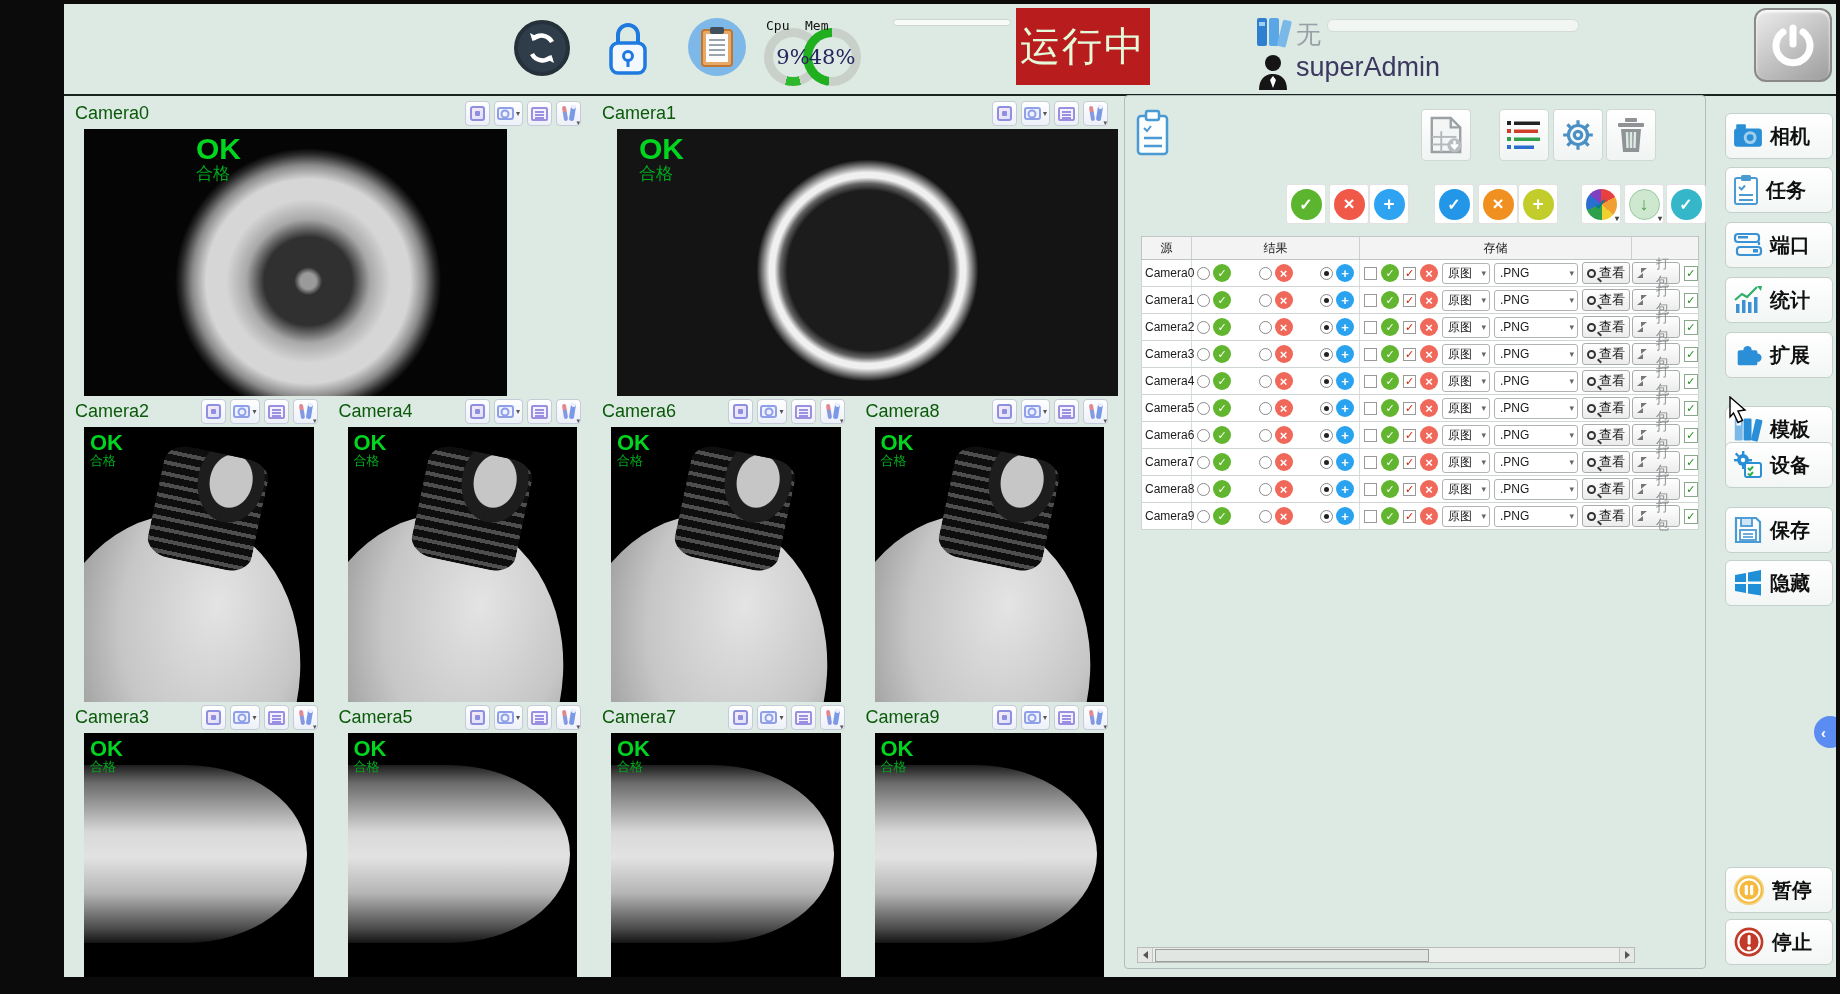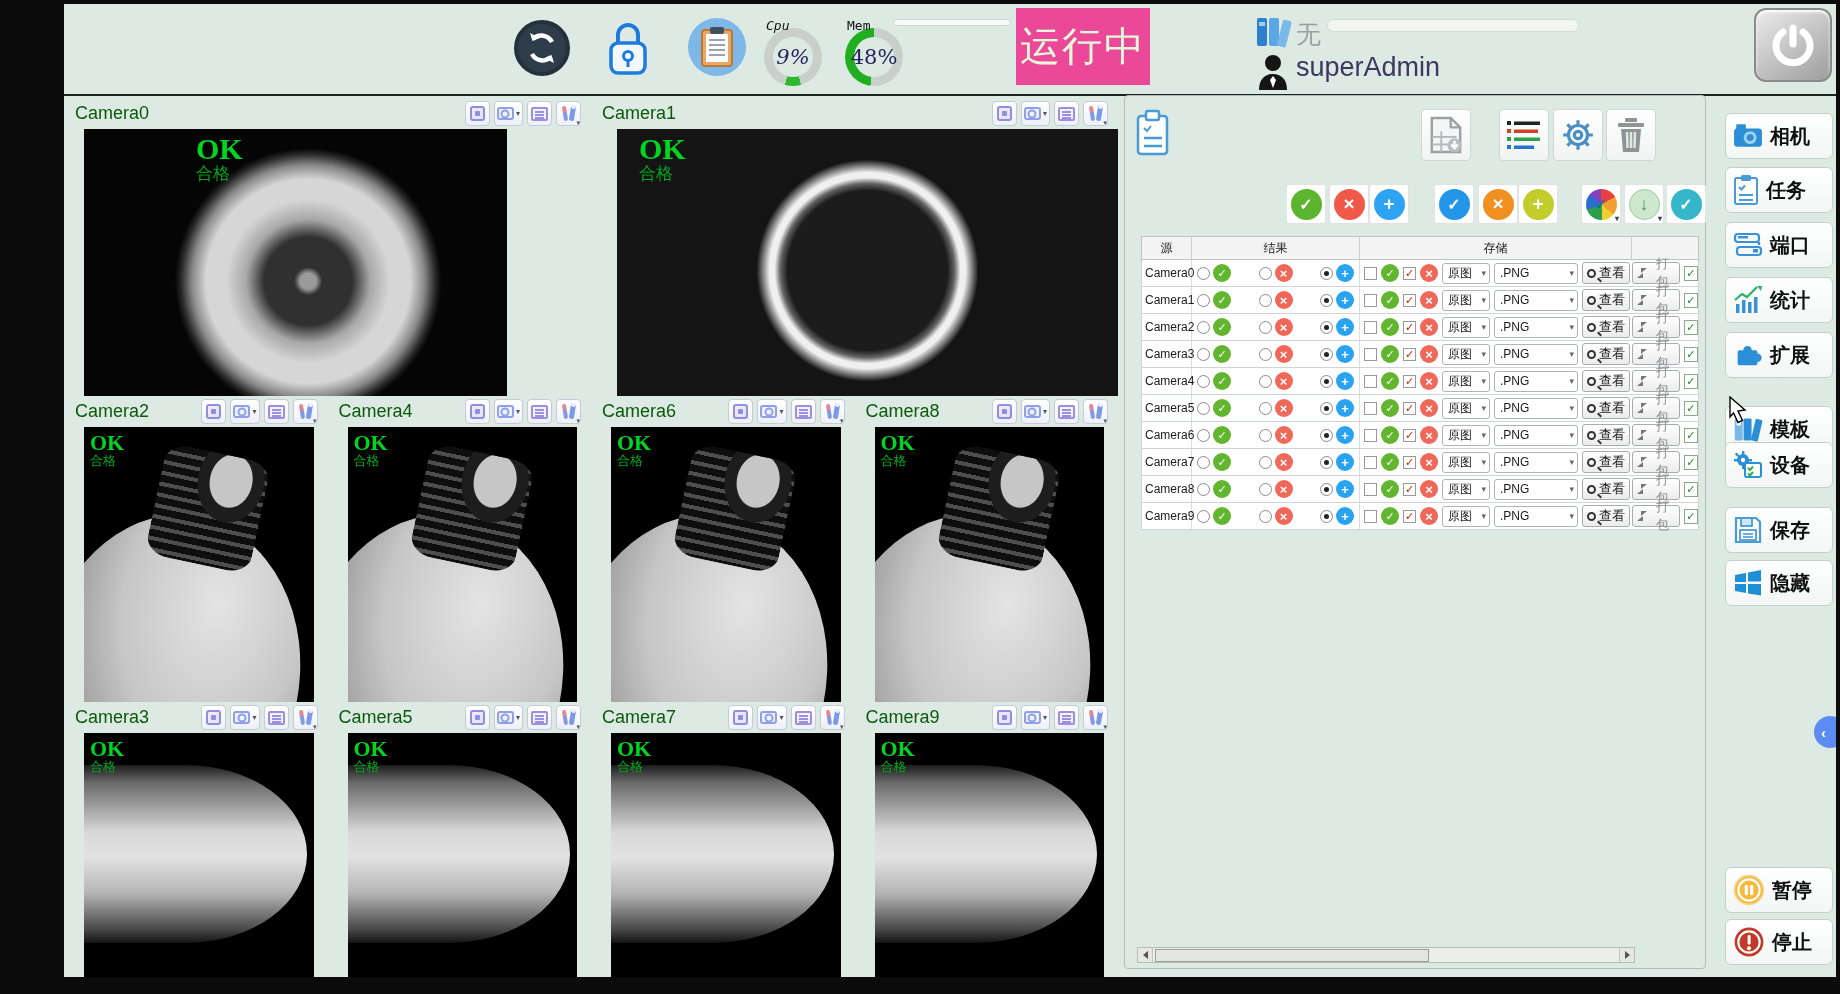--- a/index.html
+++ b/index.html
@@ -16,27 +16,27 @@
   .title-block{position:absolute;left:130px;top:2px;}
   .t-main{font-size:43px;font-weight:bold;color:#f4731c;letter-spacing:1px;line-height:44px;display:inline-block;}
   .t-ver{font-size:20px;font-weight:bold;color:#eda11c;margin-left:6px;}
   .t-sub{font-size:20px;font-weight:bold;color:#12a14e;letter-spacing:2.5px;line-height:22px;}
   .t-sub-en{font-size:12.5px;font-weight:bold;color:#12a14e;line-height:15px;}
   .hicon{position:absolute;display:flex;align-items:center;justify-content:center;}
   .refresh-btn{left:450px;top:16px;width:56px;height:56px;border-radius:50%;background:#2e3d49;border:4px solid #24313b;}
   .lock-btn{left:540px;top:14px;width:48px;height:60px;}
   .clip-btn{left:624px;top:14px;width:58px;height:58px;border-radius:50%;background:#7db8e8;}
   .gauge-wrap{position:absolute;width:60px;height:70px;}
-  .gw-cpu{left:700px;top:16px;font-style:italic;} .gw-mem{left:781px;top:16px;}
+  .gw-cpu{left:700px;top:16px;} .gw-mem{left:739px;top:16px;}
   .glabel{position:absolute;left:2px;top:-2px;font-size:13px;color:#111;font-family:"DejaVu Sans Mono",monospace;z-index:2;}
   .gring{position:absolute;left:0;top:8px;width:58px;height:58px;border-radius:50%;background:#c9cfc9;}
   .gring::after{content:"";position:absolute;inset:9px;background:#dde9e3;border-radius:50%;}
   .gval{position:absolute;left:0;top:8px;width:58px;height:58px;display:flex;align-items:center;justify-content:center;font-size:21px;color:#26265e;z-index:2;font-family:"DejaVu Serif",serif;}
   .pline1{position:absolute;left:829px;top:15px;width:118px;height:7px;background:#f7faf8;border:1px solid #cdd5d0;border-radius:4px;}
-  .run-box{position:absolute;left:952px;top:4px;width:134px;height:77px;background:#ec4899;color:#e4f8da;display:flex;align-items:center;justify-content:center;font-size:40px;font-weight:500;letter-spacing:2px;}
+  .run-box{position:absolute;left:952px;top:4px;width:134px;height:77px;background:#b91c1c;color:#e4f8da;display:flex;align-items:center;justify-content:center;font-size:40px;font-weight:500;letter-spacing:2px;}
   .books-ic{position:absolute;left:1191px;top:10px;}
   .task-none{position:absolute;left:1232px;top:14px;font-size:25px;color:#98a0a6;}
   .pline2{position:absolute;left:1263px;top:15px;width:252px;height:13px;background:#f2f6f3;border:1px solid #d4dcd8;border-radius:6px;}
   .user-ic{position:absolute;left:1194px;top:50px;}
   .user-name{position:absolute;left:1232px;top:48px;font-size:27px;color:#3c3860;}
   .datetime{position:absolute;left:1408px;top:49px;font-size:27px;color:#3c3860;}
   .power-btn{position:absolute;left:1690px;top:4px;width:78px;height:74px;border-radius:12px;background:linear-gradient(145deg,#ececec,#9d9d9d);border:2px solid #8a8a8a;display:flex;align-items:center;justify-content:center;box-shadow:inset 0 2px 3px #fff;}
 
   
   .cam-grid{position:absolute;left:0;top:94px;width:1054px;height:879px;display:flex;flex-direction:column;}
@@ -64,21 +64,21 @@
   .m-cam0{margin:0 84px 0 20px;} .m-cam1{margin:0 0 0 26px;}
   .m-sm{margin:0 14px 0 20px;}
   .photo{position:absolute;inset:0;}
   .view-cap-a .photo{background:radial-gradient(circle 132px at 53% 57%,#9a9a9a 0 8px,#303030 14px 44px,#a8a8a8 62px,#d6d6d6 82px 102px,#8a8a8a 116px,#2a2a2a 127px,#050505 133px);}
   .view-cap-b .photo{background:radial-gradient(circle 128px at 50% 53%,#1c1c1c 0 80px,#636363 87px,#f0f0f0 93px 98px,#8a8a8a 104px,#141414 111px 128px) #0a0a0a;}
   .view-neck .photo::before{content:"";position:absolute;left:-18%;top:32%;width:112%;height:115%;background:radial-gradient(ellipse at 62% 26%,#e4e4e4 0%,#c6c6c6 42%,#8d8d8d 75%,#4e4e4e 100%);border-radius:48% 52% 45% 45%;transform:rotate(12deg);}
   .view-neck .photo::after{content:"";position:absolute;left:31%;top:9%;width:46%;height:41%;transform:rotate(12deg);border-radius:24px/18px;background:radial-gradient(ellipse at 66% 22%,#c6c6c6 0 21%,#1d1d1d 22% 33%,transparent 34%),repeating-linear-gradient(to bottom,#0e0e0e 0 7px,#4e4e4e 7px 11px);}
   .view-body .photo::before{content:"";position:absolute;left:0;top:13%;width:97%;height:73%;border-radius:0 130px 130px 0/0 95px 95px 0;background:linear-gradient(to bottom,#1c1c1c 0,#6a6a6a 10%,#d9d9d9 38%,#e2e2e2 52%,#b5b5b5 72%,#4a4a4a 92%,#141414 100%);}
   .ok{position:absolute;left:6px;top:5px;z-index:3;line-height:1.02;}
   .ok-cam0{left:112px;} .ok-cam1{left:22px;}
-  .ok-main{display:block;color:#00d51f;font-weight:bold;font-size:22px;font-family:Liberation Serif, serif;}
+  .ok-main{display:block;color:#00d51f;font-weight:bold;font-size:22px;font-family:Liberation Sans, sans-serif;}
   .ok-sub{display:block;color:#00a81c;font-size:13px;}
   .row1 .ok-main{font-size:30px;} .row1 .ok-sub{font-size:17px;}
 
   
   .right-panel{position:absolute;left:1060px;top:91px;width:582px;height:874px;border:1px solid #b2bcbd;border-radius:4px;}
   .rp-clip{position:absolute;left:11px;top:13px;}
   .rp-btn{position:absolute;width:50px;height:52px;background:linear-gradient(#ffffff,#f0f4f2);border:1px solid #d0d8d4;border-radius:4px;display:flex;align-items:center;justify-content:center;cursor:pointer;}
   .rp-export{left:296px;top:13px;} .rp-list{left:374px;top:13px;} .rp-gear{left:428px;top:13px;} .rp-trash{left:481px;top:13px;}
   .cbtn{position:absolute;top:88px;width:40px;height:40px;background:#fff;border:1px solid #e2e2e2;border-radius:3px;display:flex;align-items:center;justify-content:center;padding:0;cursor:pointer;}
   .cir{width:31px;height:31px;border-radius:50%;display:flex;align-items:center;justify-content:center;color:#fff;font-weight:bold;font-size:16px;position:relative;}

